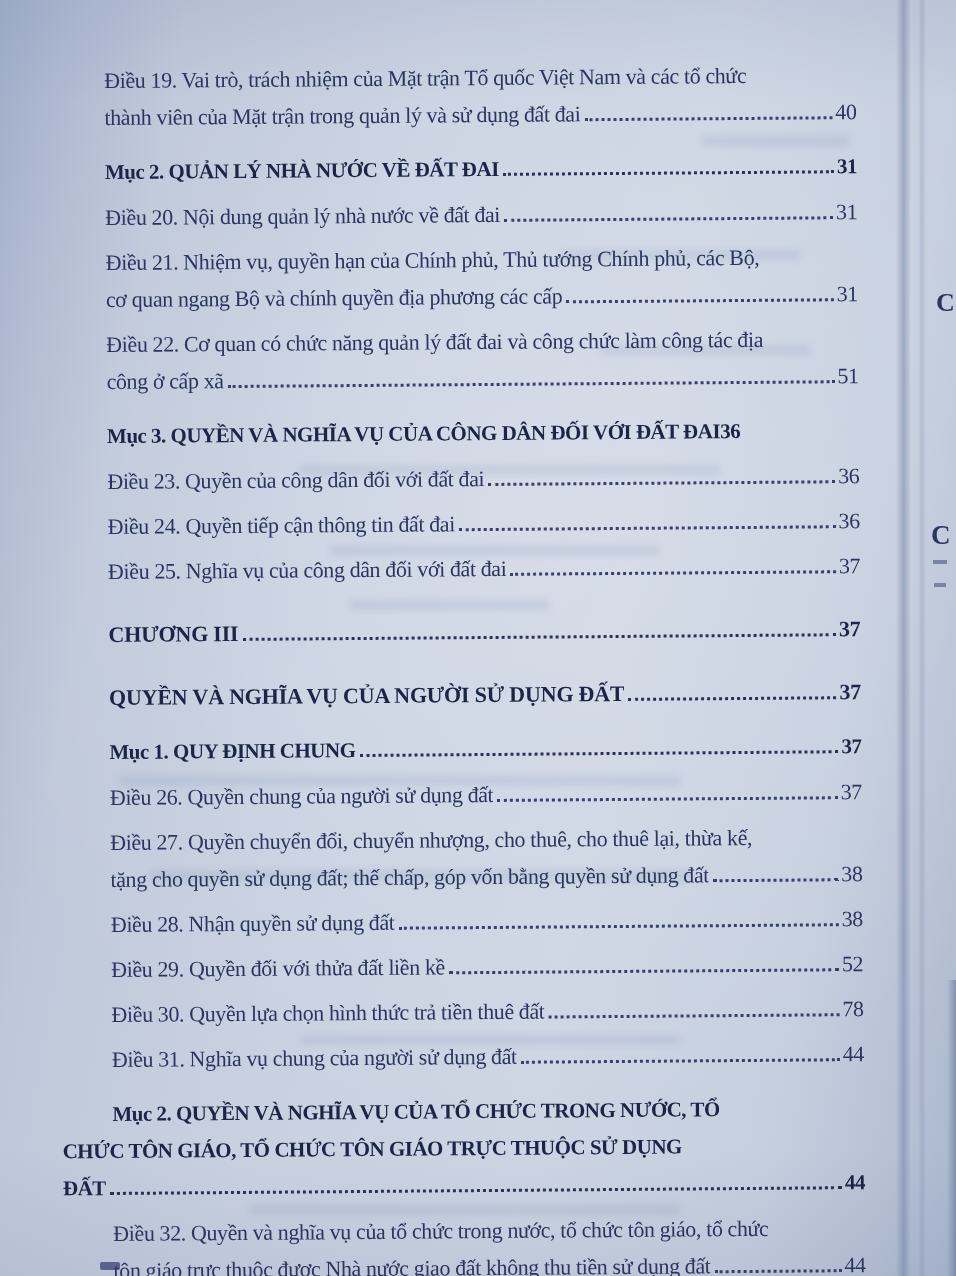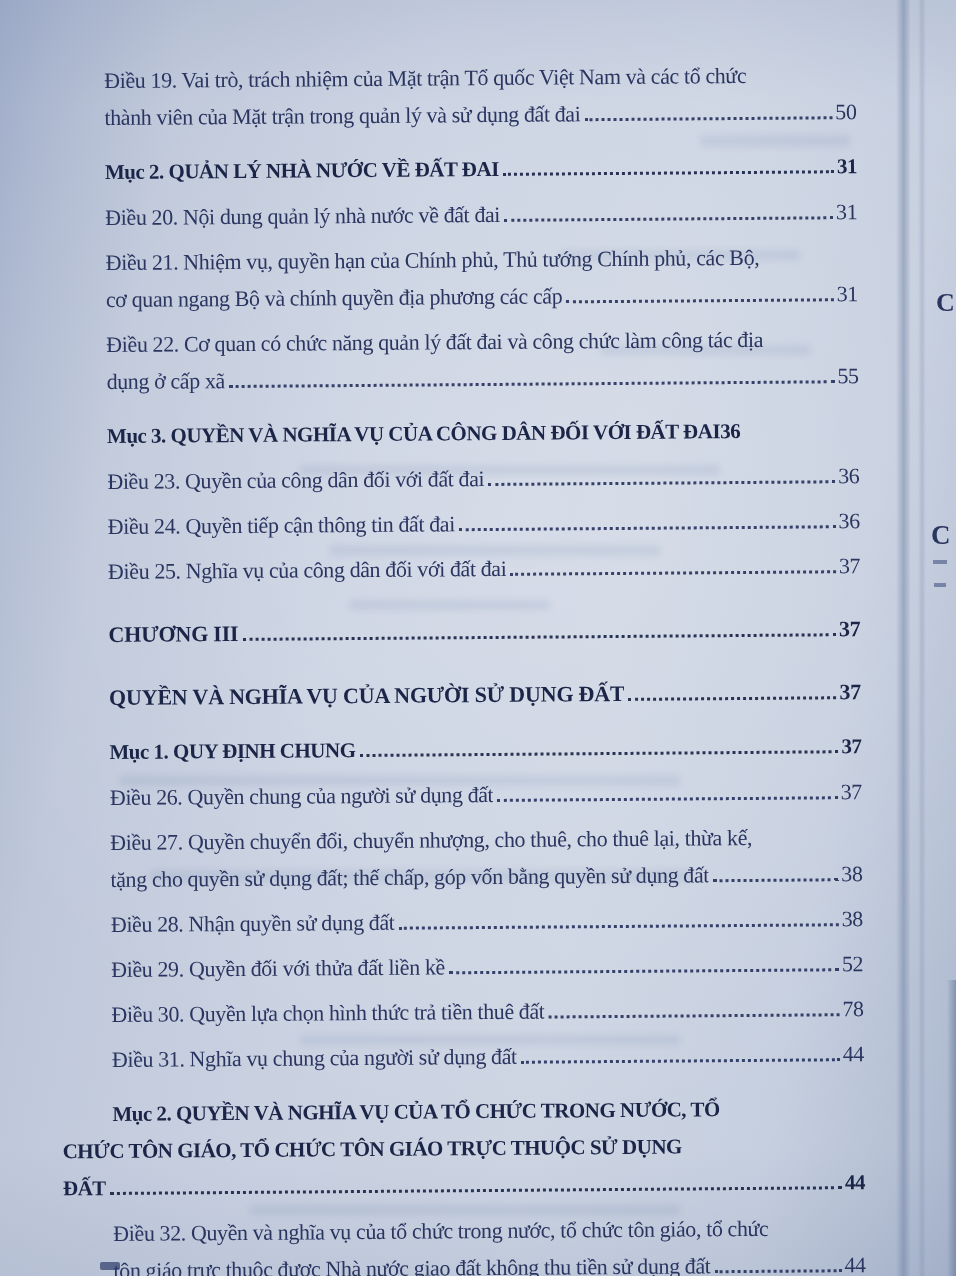--- a/index.html
+++ b/index.html
@@ -75,21 +75,21 @@
   <div class="g" style="left:250px;top:1205px;width:430px;height:10px;"></div>
 
   <div class="content" id="toc">
       <div class="entry item">
         <div class="line">
     <span class="txt">Điều 19. Vai trò, trách nhiệm của Mặt trận Tổ quốc Việt Nam và các tổ chức</span>
   </div>
         <div class="line">
     <span class="txt">thành viên của Mặt trận trong quản lý và sử dụng đất đai</span>
   <span class="leader"></span>
-          <span class="pg">50</span>
+          <span class="pg">40</span>
         </div>
       </div>
       <div class="entry section">
         <div class="line">
     <span class="txt">Mục 2. QUẢN LÝ NHÀ NƯỚC VỀ ĐẤT ĐAI</span>
   <span class="leader"></span>
           <span class="pg">31</span>
         </div>
       </div>
       <div class="entry item">
@@ -107,23 +107,23 @@
     <span class="txt">cơ quan ngang Bộ và chính quyền địa phương các cấp</span>
   <span class="leader"></span>
           <span class="pg">31</span>
         </div>
       </div>
       <div class="entry item">
         <div class="line">
     <span class="txt">Điều 22. Cơ quan có chức năng quản lý đất đai và công chức làm công tác địa</span>
   </div>
         <div class="line">
-    <span class="txt">dụng ở cấp xã </span>
-  <span class="leader"></span>
-          <span class="pg">55</span>
+    <span class="txt">công ở cấp xã </span>
+  <span class="leader"></span>
+          <span class="pg">51</span>
         </div>
       </div>
       <div class="entry section">
         <div class="line">
     <span class="txt">Mục 3. QUYỀN VÀ NGHĨA VỤ CỦA CÔNG DÂN ĐỐI VỚI ĐẤT ĐAI</span>
   <span class="pg">36</span>
         </div>
       </div>
       <div class="entry item">
         <div class="line">

